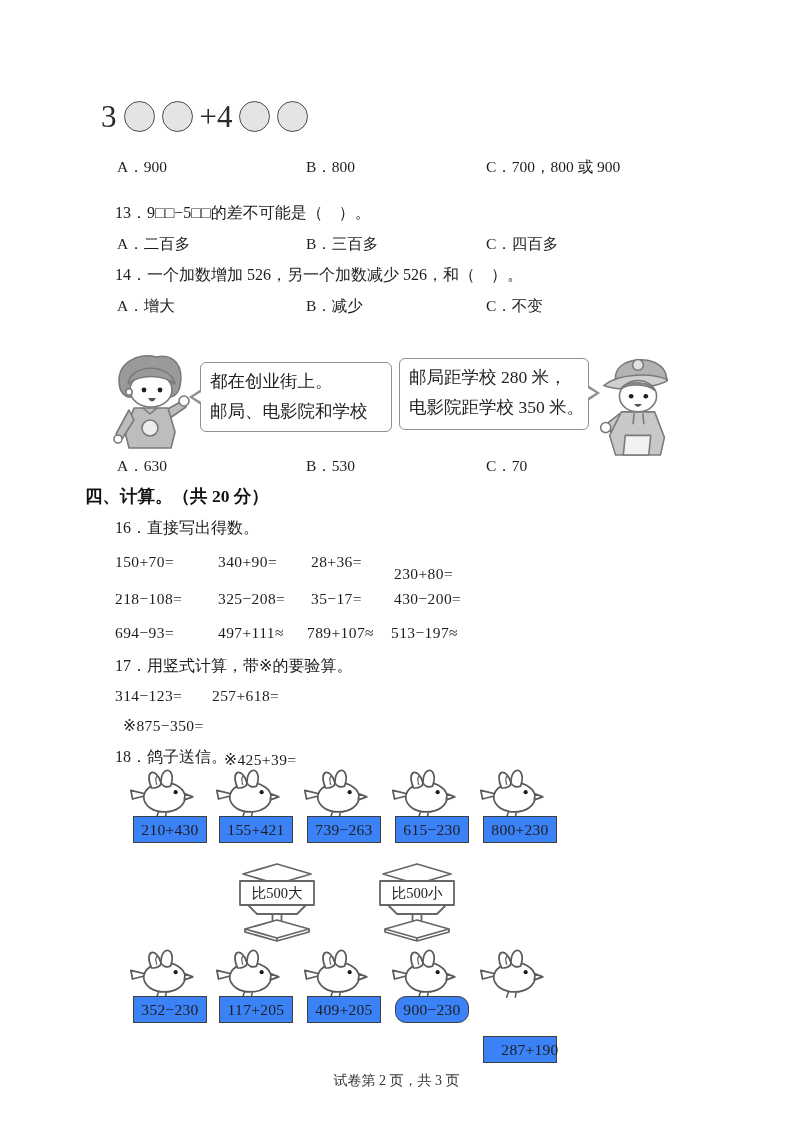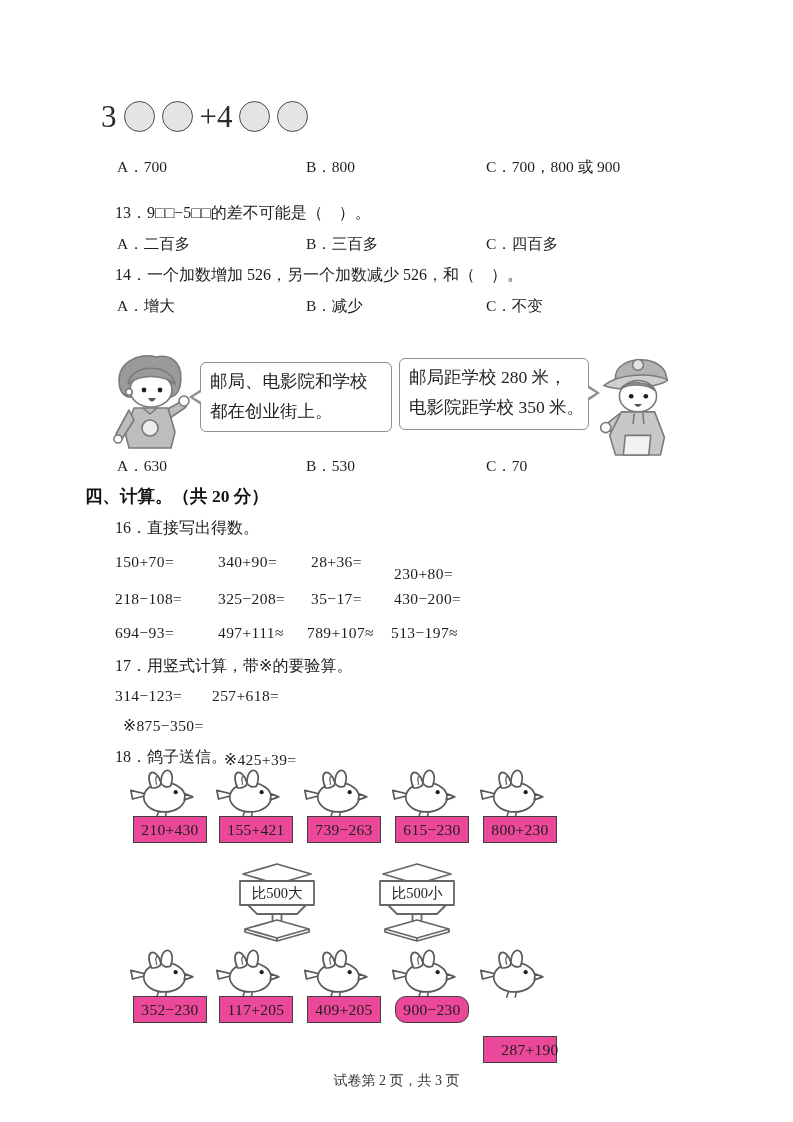--- a/index.html
+++ b/index.html
@@ -11,21 +11,21 @@
   .qtext{font-size:16px;white-space:nowrap;color:#1d1d1d;}
   .optrow{position:absolute;left:0;width:100%;height:22px;}
   .opt{position:absolute;font-size:15.5px;white-space:nowrap;color:#1d1d1d;}
   .opt.c1{left:117px;} .opt.c2{left:306px;} .opt.c3{left:486px;}
   .section-title{font-size:17.5px;font-weight:700;color:#111;white-space:nowrap;}
   .fig-expr{display:flex;align-items:center;gap:7px;}
   .fig-num{font-size:31px;color:#2a2a2a;line-height:1;}
   .circle{width:31px;height:31px;border-radius:50%;background:#e4e4e4;border:1.6px solid #4a4a4a;box-sizing:border-box;}
   .calc-cell{position:absolute;font-size:15.5px;white-space:nowrap;letter-spacing:.4px;color:#1d1d1d;}
   .expr-box{
-    position:absolute;width:74px;height:27px;border:1.4px solid #3f3f3f;background:#ec4899;
+    position:absolute;width:74px;height:27px;border:1.4px solid #3f3f3f;background:#3b82f6;
     display:flex;align-items:center;justify-content:center;font-size:15.5px;letter-spacing:.3px;box-sizing:border-box;color:#1d1d1d;
   }
   .bubble{
     position:absolute;box-sizing:border-box;border:1.6px solid #8f8f8f;border-radius:6px;background:#fff;
     padding:3px 9px;font-size:17.5px;line-height:30px;white-space:nowrap;color:#222;
   }
   .tail{position:absolute;width:0;height:0;}
   .tail-l-outer{left:-12px;top:26px;border-top:8px solid transparent;border-bottom:8px solid transparent;border-right:12px solid #8f8f8f;}
   .tail-l-inner{left:-8px;top:28px;border-top:6px solid transparent;border-bottom:6px solid transparent;border-right:10px solid #ffffff;}
   .tail-r-outer{right:-12px;top:26px;border-top:8px solid transparent;border-bottom:8px solid transparent;border-left:12px solid #8f8f8f;}
@@ -68,21 +68,21 @@
   <div class="abs fig-expr" style="left:101px;top:101px;">
     <span class="fig-num">3</span>
     <span class="circle"></span>
     <span class="circle"></span>
     <span class="fig-num">+4</span>
     <span class="circle"></span>
     <span class="circle"></span>
   </div>
 
   <div class="optrow" style="top:157px;">
-    <span class="opt c1">A．700</span>
+    <span class="opt c1">A．900</span>
     <span class="opt c2">B．800</span>
     <span class="opt c3">C．700，800 或 900</span>
   </div>
 
   <div class="abs qtext" style="left:115px;top:203px;">13．9□□−5□□的差不可能是（　）。</div>
   <div class="optrow" style="top:234px;">
     <span class="opt c1">A．二百多</span>
     <span class="opt c2">B．三百多</span>
     <span class="opt c3">C．四百多</span>
   </div>
@@ -110,22 +110,22 @@
       <path d="M41,58 L48,64 L55,58" fill="none"></path>
     </g>
     <circle cx="42" cy="40" r="2.4" fill="#1e1e1e"></circle>
     <circle cx="58" cy="40" r="2.4" fill="#1e1e1e"></circle>
     <path d="M46,48 Q50,55 54,48 Z" fill="#555555"></path>
   </svg>
 
   <div class="bubble" style="left:200px;top:362px;width:192px;height:70px;">
     <span class="tail tail-l-outer"></span>
     <span class="tail tail-l-inner"></span>
+    <div>都在创业街上。</div>
     <div>邮局、电影院和学校</div>
-    <div>都在创业街上。</div>
   </div>
 
   <div class="bubble" style="left:399px;top:358px;width:190px;height:72px;">
     <span class="tail tail-r-outer"></span>
     <span class="tail tail-r-inner"></span>
     <div>邮局距学校 280 米，</div>
     <div>电影院距学校 350 米。</div>
   </div>
 
   <svg class="abs" style="left:594px;top:348px;" width="88" height="118" viewBox="0 0 90 118">

